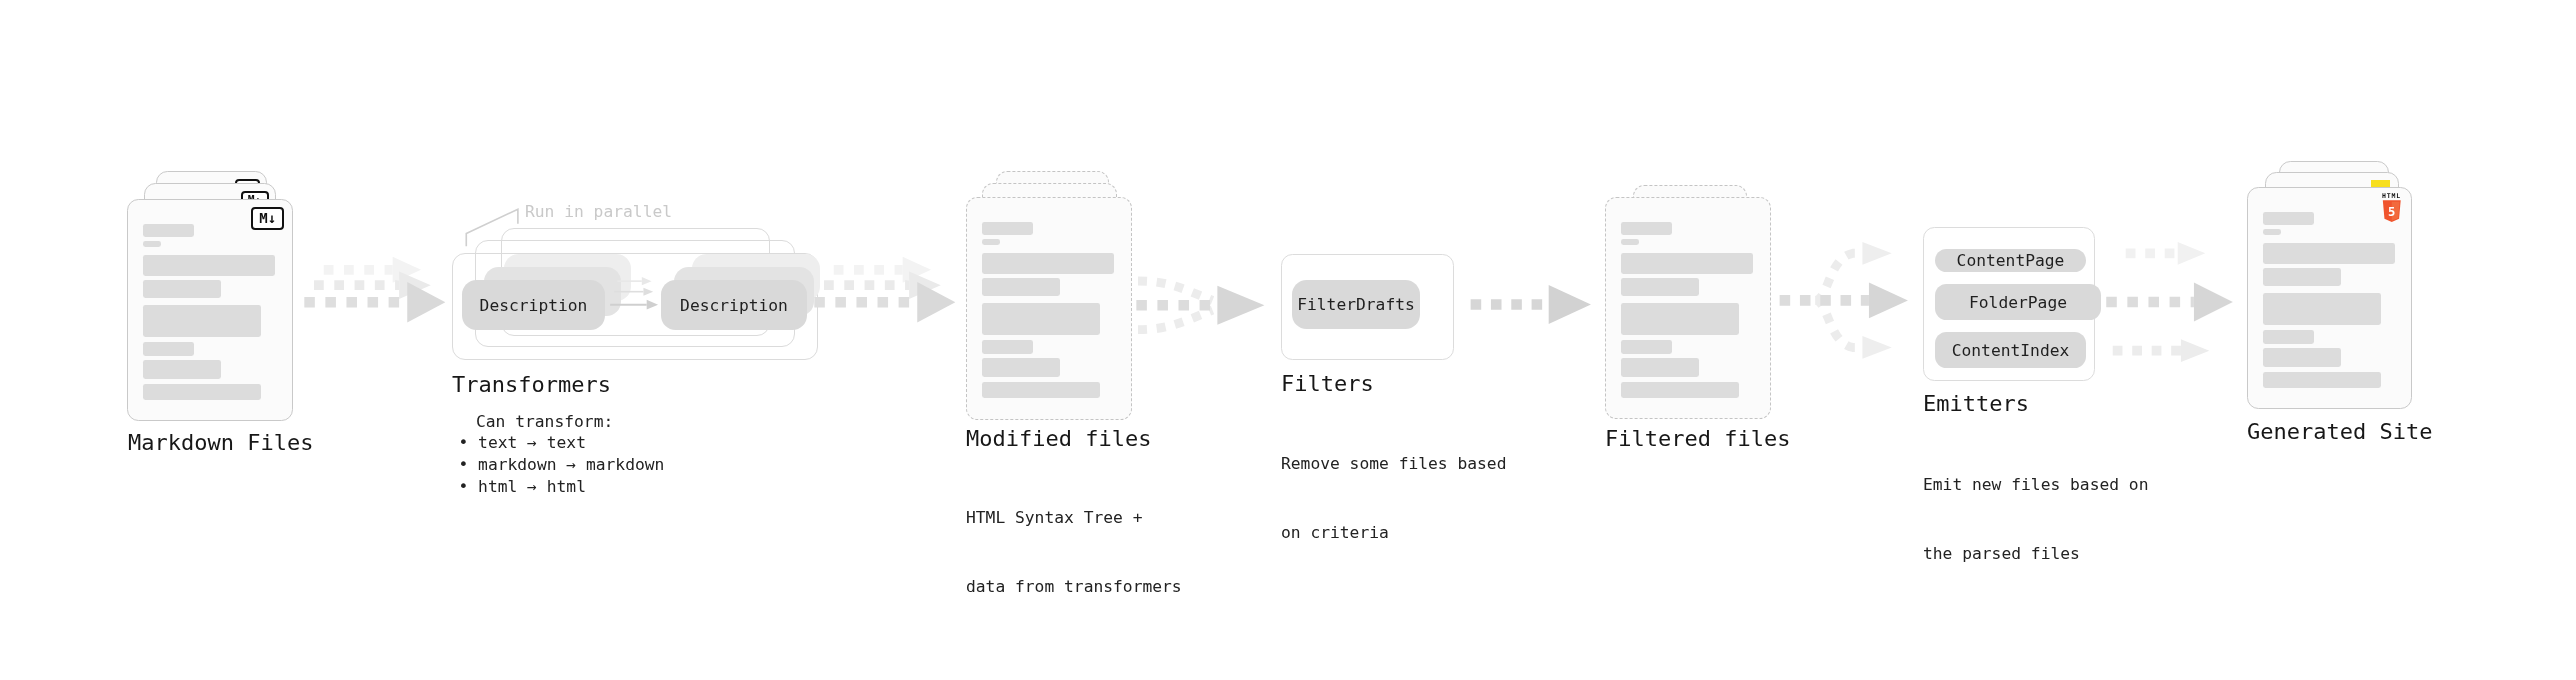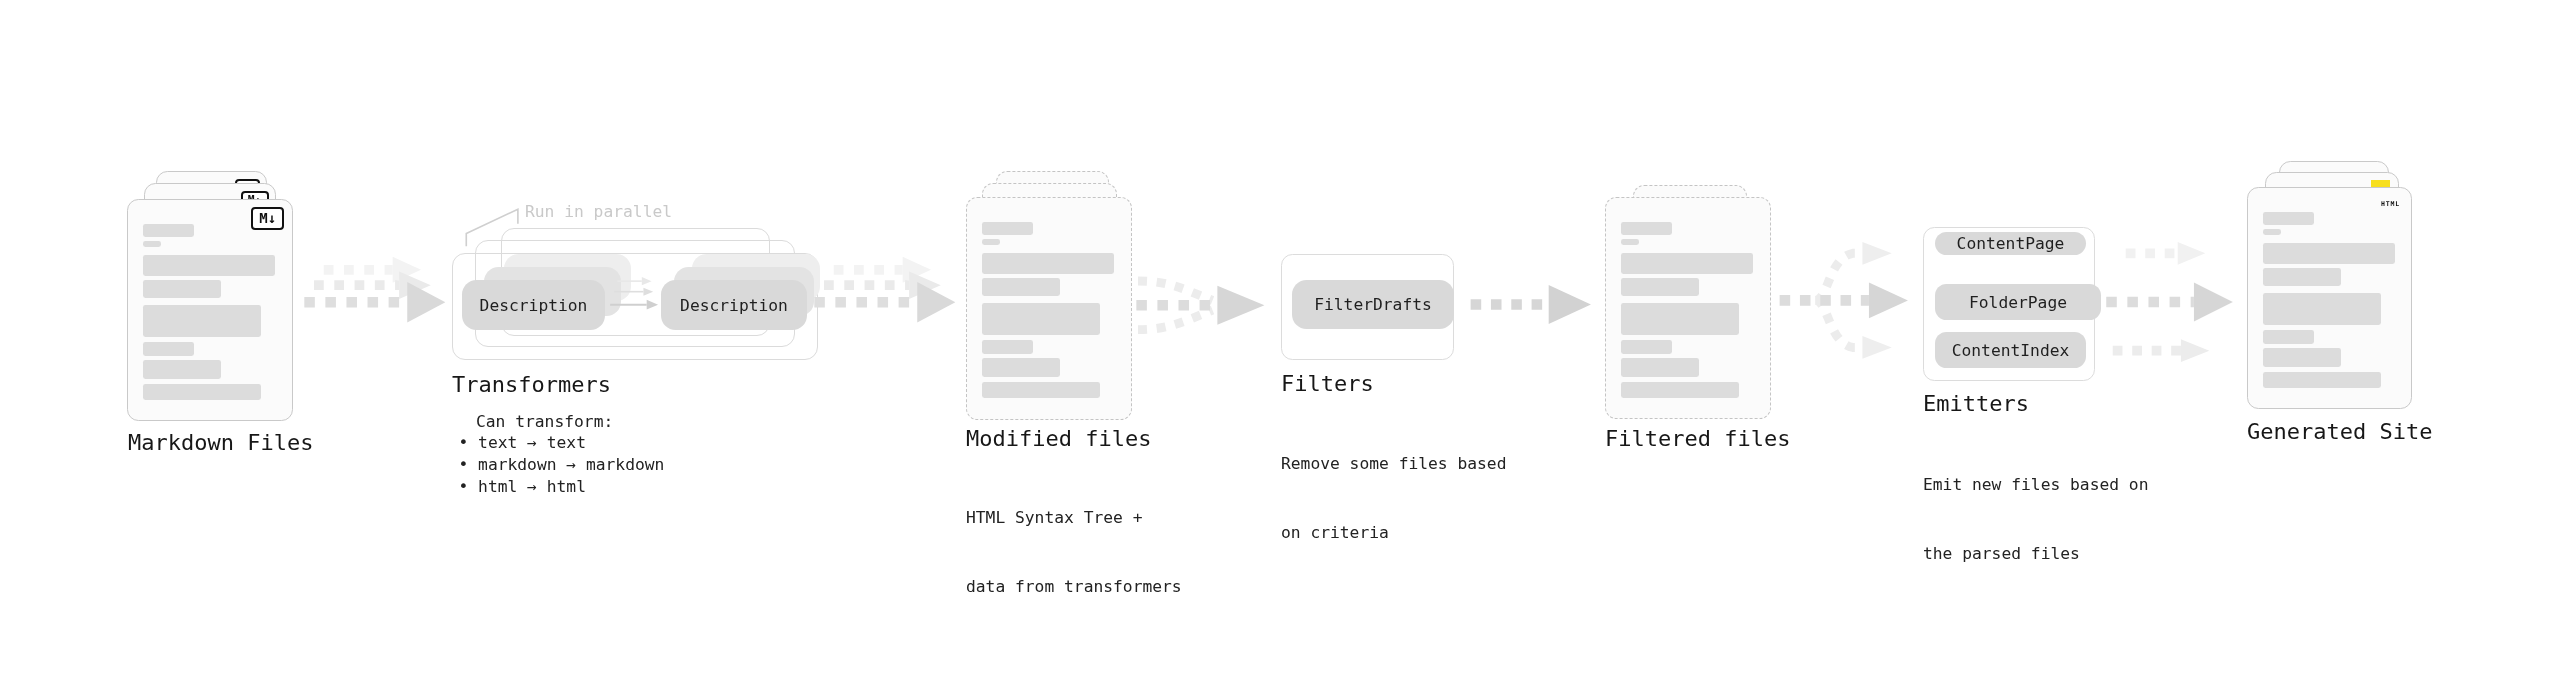--- a/index.html
+++ b/index.html
@@ -27,21 +27,21 @@
   .mdbadge{position:absolute;background:#fff;border:2px solid #111;border-radius:4.1px;color:#111;
            font-weight:bold;display:flex;align-items:center;justify-content:center;box-sizing:border-box;}
   .mdbadge.front{width:32.5px;height:23px;right:8.1px;top:6.5px;font-size:14px}
   .mdbadge.mid{width:28px;height:19.5px;right:6.5px;top:6.5px;font-size:11.4px}
   .mdbadge.back{width:24.4px;height:17px;right:6.5px;top:6.5px;font-size:9.8px}
   
   .css-badge{position:absolute;right:6.5px;top:21px;display:flex;flex-direction:column;align-items:center;}
   .css-badge .txt{font-size:6.5px;font-weight:bold;color:#111;letter-spacing:0.4px;line-height:6.5px;}
   .css-badge .underline{width:16.3px;height:2.4px;background:var(--accent-css);margin-top:0.8px;}
   .js-badge{position:absolute;right:8.1px;top:7.3px;width:18.7px;height:8.1px;background:var(--accent-js);}
-  .html-badge{position:absolute;right:9px;top:4.9px;width:21px;display:flex;flex-direction:row;align-items:center;gap:8px;}
+  .html-badge{position:absolute;right:9px;top:4.9px;width:21px;display:flex;flex-direction:column;align-items:center;}
   .html-badge .txt{font-size:6.5px;font-weight:bold;letter-spacing:0.8px;color:#111;line-height:7.3px;}
   
   .outline-box{position:absolute;border:1.6px solid #dbdbdb;border-radius:13px;background:transparent;box-sizing:border-box;}
   .panel{position:absolute;border:1.6px solid #dcdcdc;border-radius:11.4px;background:#fff;box-sizing:border-box;}
   .pill{position:absolute;background:var(--pill);border-radius:14.6px;display:flex;align-items:center;
         justify-content:center;font-size:16.3px;color:#1f1f1f;box-sizing:border-box;}
   .pill.ghost1{background:#e3e3e3;}
   .pill.ghost2{background:#eeeeee;}
   .pill.emit{border-radius:11.4px;}
   
@@ -151,21 +151,21 @@
   </div>
 
   <svg class="abs" style="left:1133px;top:268px" width="138" height="77" viewBox="0 0 170 95">
     <path d="M6,16 C45,16 62,26 98,40" stroke="#ececec" stroke-width="11" stroke-dasharray="11 12" fill="none"></path>
     <path d="M6,76 C45,76 62,66 98,52" stroke="#ececec" stroke-width="11" stroke-dasharray="11 12" fill="none"></path>
     <line x1="4" y1="46" x2="104" y2="46" stroke="#dcdcdc" stroke-width="13" stroke-dasharray="13 13"></line>
     <polygon points="104,22 162,46 104,70" fill="#d6d6d6"></polygon>
   </svg>
 
   <div class="panel" style="left:1281px;top:254px;width:173px;height:106px"></div>
-  <div class="pill" style="left:1292px;top:280px;width:162px;height:49px">FilterDrafts</div>
+  <div class="pill" style="left:1292px;top:280px;width:128px;height:49px">FilterDrafts</div>
   <div class="title" style="left:1281px;top:371px">Filters</div>
   <div class="sub" style="left:1281px;top:406px">
     <div>Remove some files based</div>
     <div>on criteria</div>
   </div>
 
   <svg class="abs" style="left:1469px;top:280px" width="126" height="49" viewBox="0 0 155 60">
     <line x1="2" y1="30" x2="98" y2="30" stroke="#d6d6d6" stroke-width="13" stroke-dasharray="13 12"></line>
     <polygon points="98,6 150,30 98,54" fill="#d2d2d2"></polygon>
   </svg>
@@ -188,21 +188,21 @@
   <svg class="abs" style="left:1778px;top:237px" width="134" height="130" viewBox="0 0 165 160">
     <path d="M46,78 C62,78 62,26 92,20 L104,20" stroke="#ececec" stroke-width="11" stroke-dasharray="11 12" fill="none"></path>
     <polygon points="104,6 140,20 104,34" fill="#eeeeee"></polygon>
     <path d="M46,78 C62,78 62,130 92,136 L104,136" stroke="#ececec" stroke-width="11" stroke-dasharray="11 12" fill="none"></path>
     <polygon points="104,122 140,136 104,150" fill="#eeeeee"></polygon>
     <line x1="2" y1="78" x2="112" y2="78" stroke="#dcdcdc" stroke-width="13" stroke-dasharray="13 12"></line>
     <polygon points="112,56 160,78 112,100" fill="#d6d6d6"></polygon>
   </svg>
 
   <div class="panel" style="left:1923px;top:227px;width:172px;height:154px"></div>
-  <div class="pill emit" style="left:1935px;top:232px;width:151px;height:23px">ContentPage</div>
+  <div class="pill emit" style="left:1935px;top:249px;width:151px;height:23px">ContentPage</div>
   <div class="pill emit" style="left:1935px;top:284px;width:166px;height:36px">FolderPage</div>
   <div class="pill emit" style="left:1935px;top:332px;width:151px;height:36px">ContentIndex</div>
   <div class="title" style="left:1923px;top:391px">Emitters</div>
   <div class="sub" style="left:1923px;top:427px">
     <div>Emit new files based on</div>
     <div>the parsed files</div>
   </div>
 
   <svg class="abs" style="left:2103px;top:237px" width="138" height="130" viewBox="0 0 170 160">
     <line x1="28" y1="20" x2="92" y2="20" stroke="#f1f1f1" stroke-width="12" stroke-dasharray="12 12"></line>

